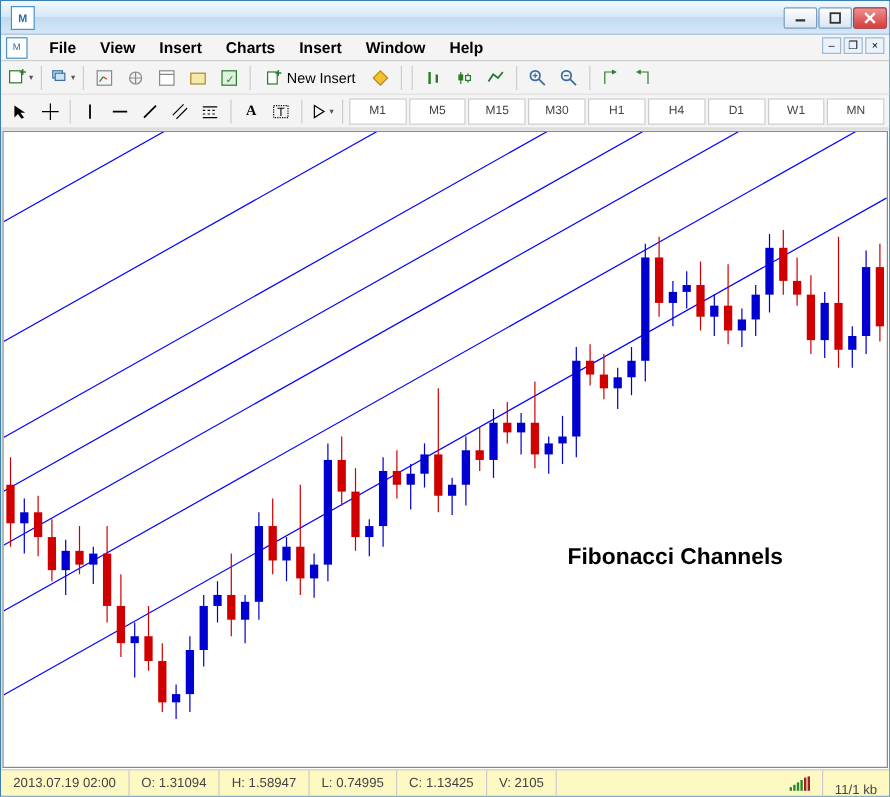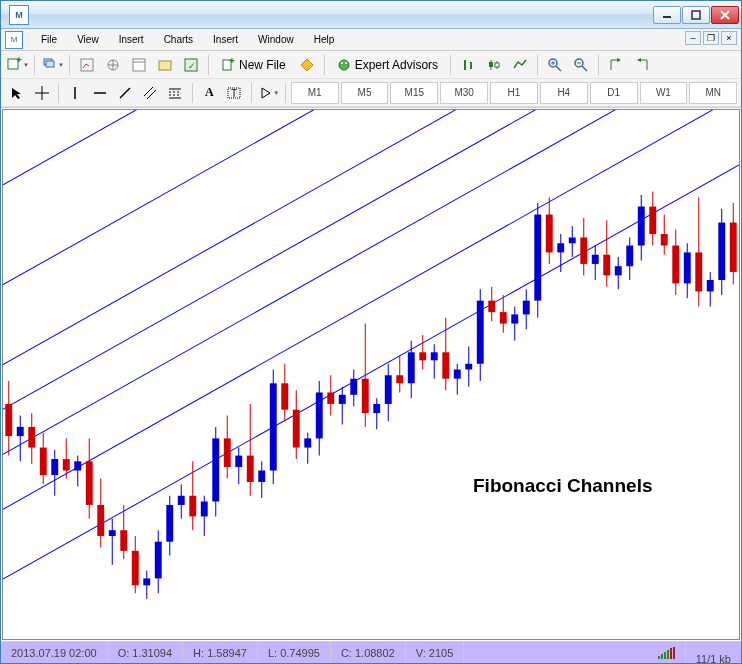--- a/index.html
+++ b/index.html
@@ -11,41 +11,41 @@
 .titlebar { height: 28px; background: linear-gradient(to bottom, #f2f8fe 0%, #d6e7f7 50%, #c0daf1 50%, #d6e7f7 100%); border-bottom: 1px solid #8db2d6; display: flex; align-items: center; padding: 0 2px; }
 .titlebar .app-icon { width: 20px; height: 20px; margin: 0 6px; display: flex; align-items: center; justify-content: center; background: #fff; border: 1px solid #4a90c9; font-size: 9px; color: #2b6aa3; font-weight: bold; }
 .titlebar .title-text { flex: 1; font-size: 12px; color: #333; }
 .win-btns { display: flex; gap: 1px; }
 .win-btn { width: 28px; height: 18px; border: 1px solid #7a9ec0; background: linear-gradient(to bottom,#fefefe,#d8e6f3); font-size: 10px; display: flex; align-items: center; justify-content: center; cursor: pointer; border-radius: 2px; }
 .win-btn.close { background: linear-gradient(to bottom,#f09090,#d43c3c); border-color: #a02020; color: #fff; font-weight: bold; }
 
 
 .menubar { height: 22px; background: #f4f4f4; border-bottom: 1px solid #ccc; display: flex; align-items: center; padding: 0 4px; position: relative; }
 .menubar .app-icon2 { width: 18px; height: 18px; margin-right: 8px; background: #fff; border: 1px solid #4a90c9; font-size: 8px; color: #2b6aa3; display: flex; align-items: center; justify-content: center; }
-.menu-item { font-size: 10px; padding: 2px 10px; cursor: pointer; }
+.menu-item { font-size: 13px; padding: 2px 10px; cursor: pointer; font-weight: bold; }
 .mdi-btns { position: absolute; right: 4px; top: 2px; display: flex; gap: 2px; }
 .mdi-btn { width: 16px; height: 14px; border: 1px solid #9db9d4; background: #eaf2fa; font-size: 9px; display: flex; align-items: center; justify-content: center; cursor: pointer; }
 
 
 .toolbars { background: #f4f4f4; border-bottom: 1px solid #ccc; }
 .toolbar-row { height: 28px; display: flex; align-items: center; padding: 0 4px; gap: 2px; border-bottom: 1px solid #e0e0e0; }
 .tool-btn { width: 24px; height: 22px; border: 1px solid transparent; display: flex; align-items: center; justify-content: center; cursor: pointer; font-size: 12px; }
 .tool-btn svg { display: block; }
 .tool-text-btn { height: 22px; border: 1px solid transparent; display: flex; align-items: center; padding: 0 6px; cursor: pointer; font-size: 12px; gap: 4px; }
 .sep { width: 1px; height: 20px; background: #ccc; margin: 0 3px; }
 .tf-btn { width: 50px; height: 22px; border: 1px solid #ccc; background: #fff; font-size: 10px; display: flex; align-items: center; justify-content: center; cursor: pointer; color: #444; }
 .drop-arrow { font-size: 7px; color: #555; margin-left: 2px; }
 
 
 .chart-area { flex: 1; position: relative; background: #fff; overflow: hidden; border: 1px solid #888; margin: 1px; }
 .chart-svg { width: 100%; height: 100%; display: block; }
 .chart-label { position: absolute; font-weight: bold; font-size: 19px; color: #000; font-family: Arial, sans-serif; }
 
 
-.statusbar { height: 22px; background: #c4b5fd; border-top: 1px solid #ccc; display: flex; align-items: center; font-size: 11px; color: #444; }
+.statusbar { height: 22px; background: #fef9c3; border-top: 1px solid #ccc; display: flex; align-items: center; font-size: 11px; color: #444; }
 .status-seg { padding: 0 10px; border-right: 1px solid #ccc; height: 100%; display: flex; align-items: center; }
 .status-seg:last-child { border-right: none; margin-top: 12px; }
 .status-fill { flex: 1; }
 .conn-bars { display: flex; align-items: flex-end; gap: 1px; height: 12px; margin-left: 4px; }
 .conn-bars span { width: 2px; background: #2a8a2a; }
 .conn-bars span:nth-child(1){height:3px;} .conn-bars span:nth-child(2){height:5px;}
 .conn-bars span:nth-child(3){height:7px;} .conn-bars span:nth-child(4){height:9px;}
 .conn-bars span:nth-child(5){height:11px;background:#a02020;} .conn-bars span:nth-child(6){height:12px;background:#a02020;}
 </style>
 </head>
@@ -140,36 +140,28 @@
             <rect x="1" y="1" width="12" height="12" fill="#e0f0e0" stroke="#2a7a2a"></rect>
             <text x="4" y="11" font-size="9" fill="#2a7a2a">✓</text>
           </svg>
       </div>
       <div class="sep"></div>
       <div class="tool-text-btn">
         <svg width="14" height="14">
             <rect x="2" y="2" width="8" height="10" fill="#fff" stroke="#2a7a2a"></rect>
             <text x="8" y="6" font-size="10" fill="#2a7a2a" font-weight="bold">+</text>
           </svg>
-        <span>New File</span>
+        <span>New Insert</span>
       </div>
       <div class="tool-btn">
         <svg width="14" height="14">
             <polygon points="7,1 13,7 7,13 1,7" fill="#f5c030" stroke="#b88a10"></polygon>
           </svg>
       </div>
       <div class="sep"></div>
-      <div class="tool-text-btn">
-        <svg width="14" height="14">
-            <circle cx="7" cy="7" r="5" fill="#4eb84e" stroke="#2a7a2a"></circle>
-            <circle cx="5" cy="5" r="1" fill="#fff"></circle>
-            <circle cx="9" cy="5" r="1" fill="#fff"></circle>
-          </svg>
-        <span>Expert Advisors</span>
-      </div>
       <div class="sep"></div>
       <div class="tool-btn">
         <svg width="14" height="14">
             <line x1="4" y1="2" x2="4" y2="12" stroke="#2a7a2a" stroke-width="2"></line>
             <line x1="10" y1="4" x2="10" y2="11" stroke="#2a7a2a" stroke-width="2"></line>
           </svg>
       </div>
       <div class="tool-btn">
         <svg width="14" height="14">
             <line x1="4" y1="2" x2="4" y2="12" stroke="#2a7a2a"></line>
@@ -417,29 +409,29 @@
         <rect x="675.25" y="142.7" width="6.84375" height="31.05000000000001" fill="#0000d0"></rect>
         <line x1="690.078125" y1="87.5" x2="690.078125" y2="196.75" stroke="#d00000" stroke-width="1"></line>
         <rect x="686.65625" y="142.7" width="6.84375" height="39.099999999999994" fill="#d00000"></rect>
         <line x1="701.484375" y1="162.25" x2="701.484375" y2="196.75" stroke="#0000d0" stroke-width="1"></line>
         <rect x="698.0625" y="170.29999999999998" width="6.84375" height="11.5" fill="#0000d0"></rect>
         <line x1="712.890625" y1="99" x2="712.890625" y2="185.25" stroke="#0000d0" stroke-width="1"></line>
         <rect x="709.46875" y="112.8" width="6.84375" height="57.499999999999986" fill="#0000d0"></rect>
         <line x1="724.296875" y1="93.25" x2="724.296875" y2="174.89999999999998" stroke="#d00000" stroke-width="1"></line>
         <rect x="720.875" y="112.8" width="6.84375" height="49.45" fill="#d00000"></rect>
       </svg>
-    <div class="chart-label" style="left:470px; top:365px;">Fibonacci Channels</div>
+    <div class="chart-label" style="left:470px; top:344px;">Fibonacci Channels</div>
   </div>
 
   <div class="statusbar">
     <div class="status-seg">2013.07.19 02:00</div>
     <div class="status-seg">O: 1.31094</div>
     <div class="status-seg">H: 1.58947</div>
     <div class="status-seg">L: 0.74995</div>
-    <div class="status-seg">C: 1.08802</div>
+    <div class="status-seg">C: 1.13425</div>
     <div class="status-seg">V: 2105</div>
     <div class="status-fill"></div>
     <div class="status-seg">
       <div class="conn-bars">
           <span></span>
           <span></span>
           <span></span>
           <span></span>
           <span></span>
           <span></span>

